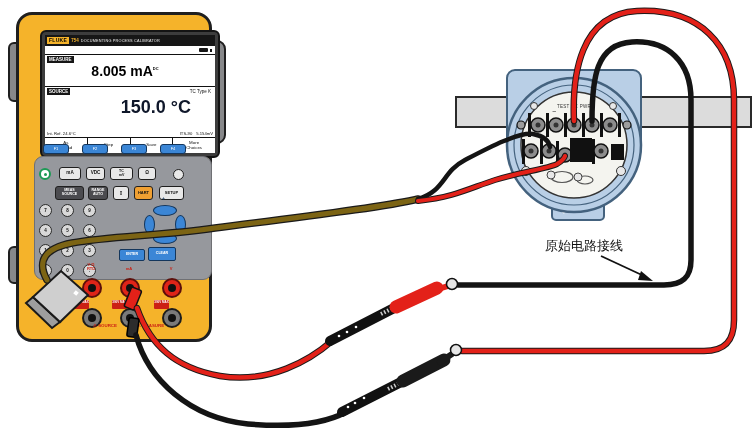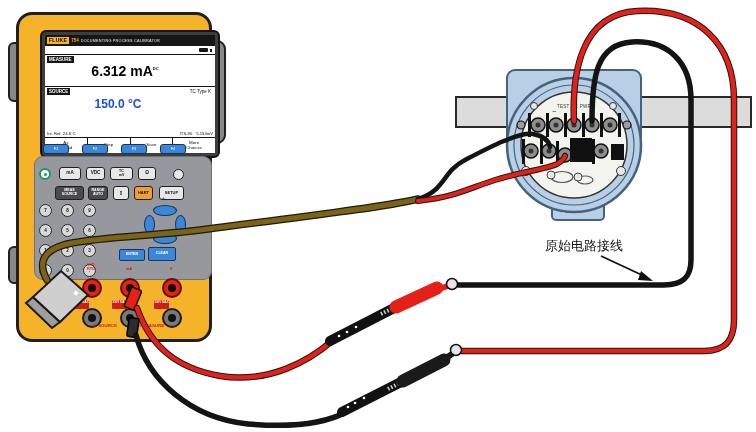--- a/index.html
+++ b/index.html
@@ -19,21 +19,21 @@
   .batt-nub{width:2px;height:3px;background:#161616;}
   .chip{background:#161616;color:#fff;font-size:4.5px;font-weight:bold;padding:0 2px;line-height:7px;display:inline-block;}
   .lcd-measure{height:31px;position:relative;flex:none;}
   .lcd-measure .chip{position:absolute;left:2px;top:1px;}
   .big-val{position:absolute;left:0;right:10px;top:8px;text-align:center;font-size:14px;font-weight:bold;color:#000;}
   .big-val sup{font-size:4px;font-weight:bold;}
   .lcd-div{height:1px;background:#111;flex:none;}
   .lcd-source{flex:1;position:relative;}
   .lcd-source .chip{position:absolute;left:2px;top:1px;}
   .tc-note{position:absolute;right:4px;top:2px;font-size:4.5px;color:#111;}
-  .src-val{position:absolute;left:0;right:24px;top:10px;text-align:center;font-size:12px;font-weight:bold;color:#1d4ed8;}
+  .src-val{position:absolute;left:0;right:24px;top:10px;text-align:right;font-size:18px;font-weight:bold;color:#0f172a;}
   .info-row{position:absolute;left:2px;right:2px;bottom:1px;display:flex;justify-content:space-between;font-size:4.2px;color:#111;}
   .info-right span{margin-left:4px;}
   .softkeys{height:15px;border-top:1px solid #111;display:flex;flex:none;}
   .softkeys .cell{flex:1;border-left:1px solid #111;display:flex;align-items:center;justify-content:center;text-align:center;font-size:4.4px;line-height:1.05;color:#111;white-space:pre-line;}
   .softkeys .cell:first-child{border-left:none;}
   .fkey{position:absolute;width:24px;height:8px;background:#3b86d6;border:1px solid #14365c;border-radius:3px;color:#fff;font-size:4px;text-align:center;line-height:7px;}
   .keypad{position:absolute;left:15px;top:141px;width:176px;height:122px;background:#96989d;border:1px solid #6f7074;border-radius:9px;}
   .pwr{position:absolute;left:4px;top:11px;width:12px;height:12px;border-radius:50%;background:#fff;border:2px solid #1c9a55;box-sizing:border-box;}
   .pwr::after{content:"";position:absolute;left:2.5px;top:2.5px;width:3px;height:3px;border-radius:50%;background:#1c9a55;}
   .kbtn{position:absolute;background:#e8e8e8;border:1.5px solid #1f1f1f;border-radius:3px;font-size:4.6px;font-weight:bold;color:#111;display:flex;align-items:center;justify-content:center;text-align:center;line-height:1;white-space:pre-line;box-sizing:border-box;}
@@ -72,21 +72,21 @@
           <span class="fluke-chip">FLUKE</span>
           <span class="model-txt">754</span>
           <span class="title-txt">DOCUMENTING PROCESS CALIBRATOR</span>
         </div>
         <div class="lcd-status">
           <div class="batt"></div>
           <div class="batt-nub"></div>
         </div>
         <div class="lcd-measure">
           <span class="chip">MEASURE</span>
-          <div class="big-val"><span>6.312 mA</span><sup>DC</sup></div>
+          <div class="big-val"><span>8.005 mA</span><sup>DC</sup></div>
         </div>
         <div class="lcd-div"></div>
         <div class="lcd-source">
           <span class="chip">SOURCE</span>
           <span class="tc-note">TC  Type K</span>
           <div class="src-val">150.0 °C</div>
           <div class="info-row">
             <span>Int. Ref.  24.6°C</span>
             <span class="info-right"><span>ITS-90</span><span>5.154mV</span></span>
           </div>

